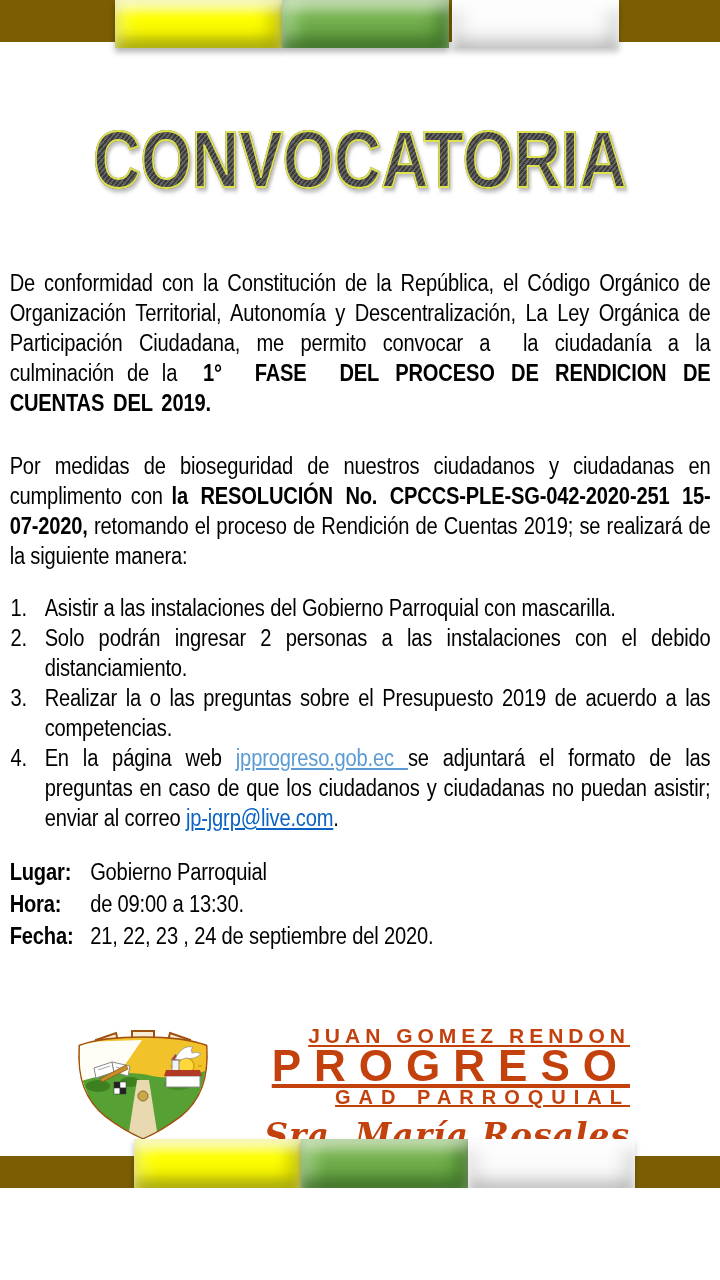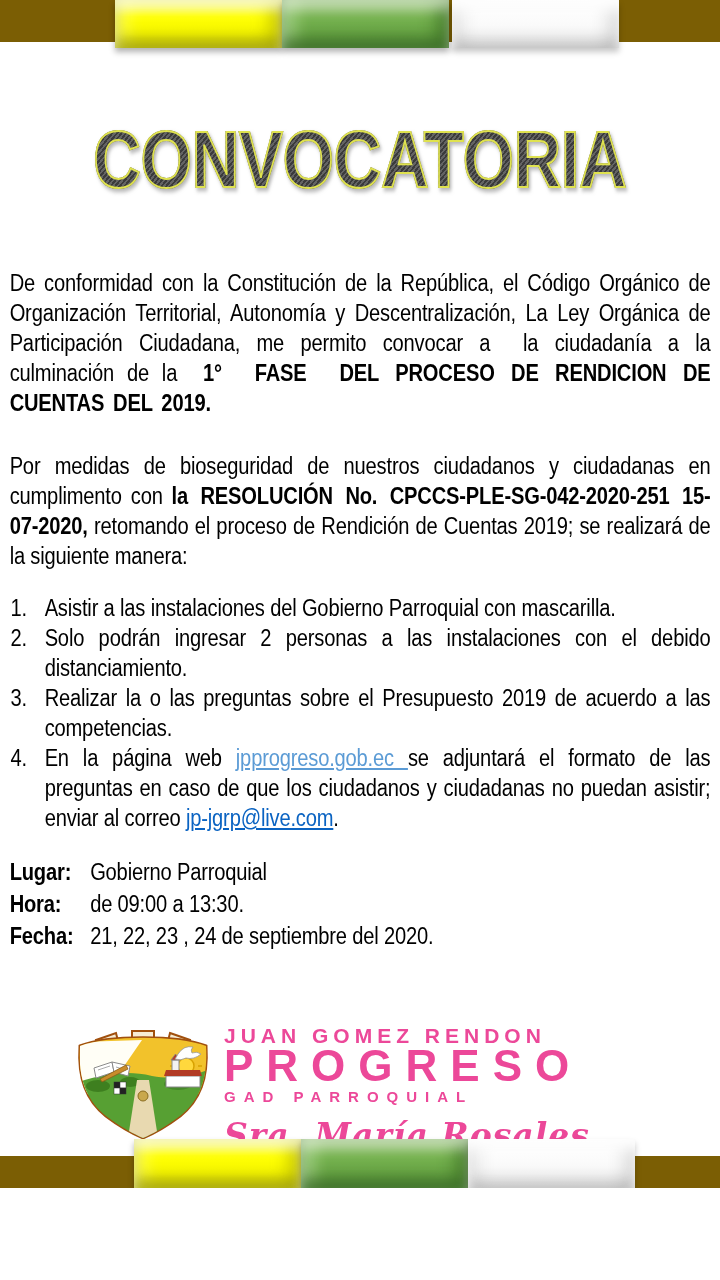--- a/index.html
+++ b/index.html
@@ -99,24 +99,24 @@
   
   .logo {
     position: absolute;
     left: 68px; top: 1018px;
     width: 562px; height: 150px;
     display: flex;
     align-items: flex-start;
     background: #fff;
   }
   .emblem { flex: none; width: 150px; height: 118px; margin-top: 6px; }
-  .logo-text { flex: 1; text-align: left; color: #ec4899; padding-left: 6px; }
+  .logo-text { flex: 1; text-align: right; color: #c2410c; padding-left: 6px; text-decoration: underline; }
   .org1 { font-weight: 700; font-size: 21px; letter-spacing: 5px; line-height: 24px; margin-top: 6px; }
   .org2 { font-weight: 700; font-size: 44px; letter-spacing: 13px; line-height: 36px; }
-  .org3 { font-weight: 700; font-size: 15px; letter-spacing: 8px; line-height: 26px; }
+  .org3 { font-weight: 700; font-size: 20px; letter-spacing: 8px; line-height: 26px; }
   .sig  { font-family: "DejaVu Serif", serif; font-style: italic; font-weight: 700;
           font-size: 33px; line-height: 44px; margin-top: 4px; letter-spacing: 1px; }
   .sub  { font-family: "Liberation Serif", serif; font-weight: 700; font-size: 21px; line-height: 24px; }
 </style>
 </head>
 <body>
 
 <div class="page">
 
   <div class="band band-top"></div>

